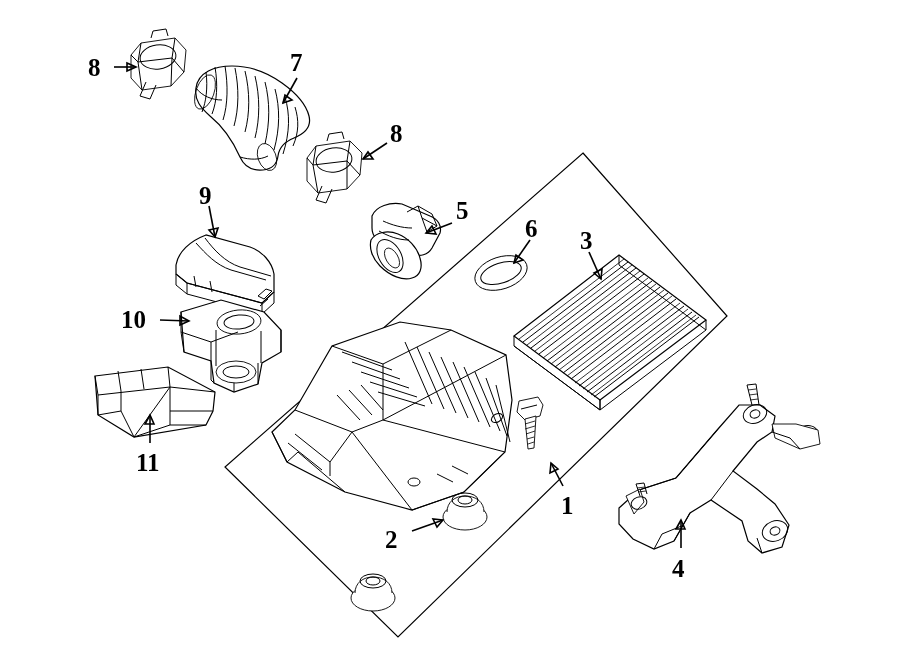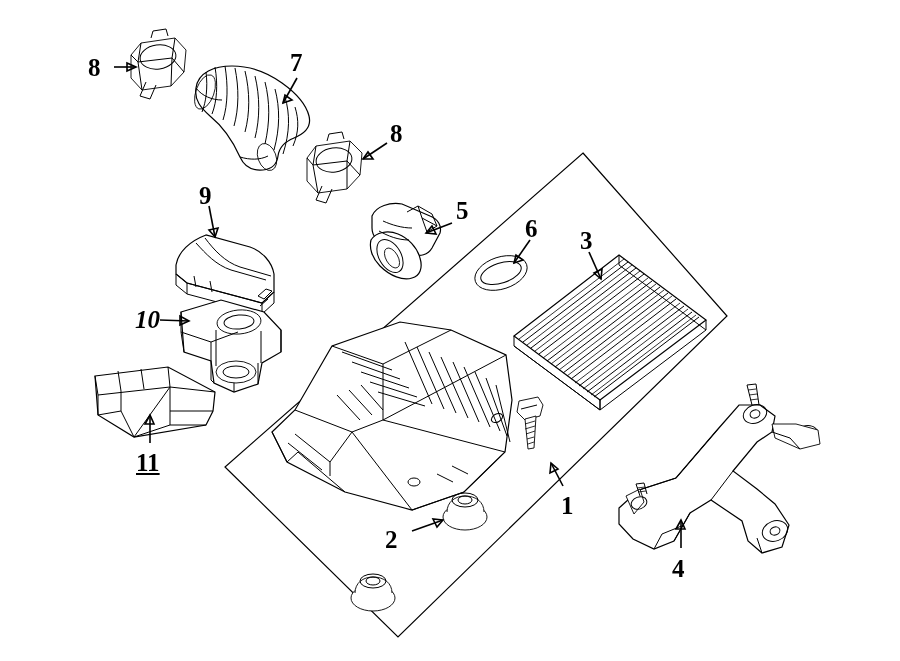--- a/index.html
+++ b/index.html
@@ -301,19 +301,19 @@
 
   </svg>
 
   <div class="label" style="left:88px;  top:55px;">8</div>
   <div class="label" style="left:290px; top:50px;">7</div>
   <div class="label" style="left:390px; top:121px;">8</div>
   <div class="label" style="left:199px; top:183px;">9</div>
   <div class="label" style="left:456px; top:198px;">5</div>
   <div class="label" style="left:525px; top:216px;">6</div>
   <div class="label" style="left:580px; top:228px;">3</div>
-  <div class="label" style="left:135px; top:307px;font-style:italic;">10</div>
-  <div class="label" style="left:136px; top:450px;text-decoration:underline;">11</div>
+  <div class="label" style="left:121px; top:307px;">10</div>
+  <div class="label" style="left:136px; top:450px;">11</div>
   <div class="label" style="left:385px; top:527px;">2</div>
   <div class="label" style="left:561px; top:493px;">1</div>
   <div class="label" style="left:672px; top:556px;">4</div>
 
 </div>
 
 </body></html>

